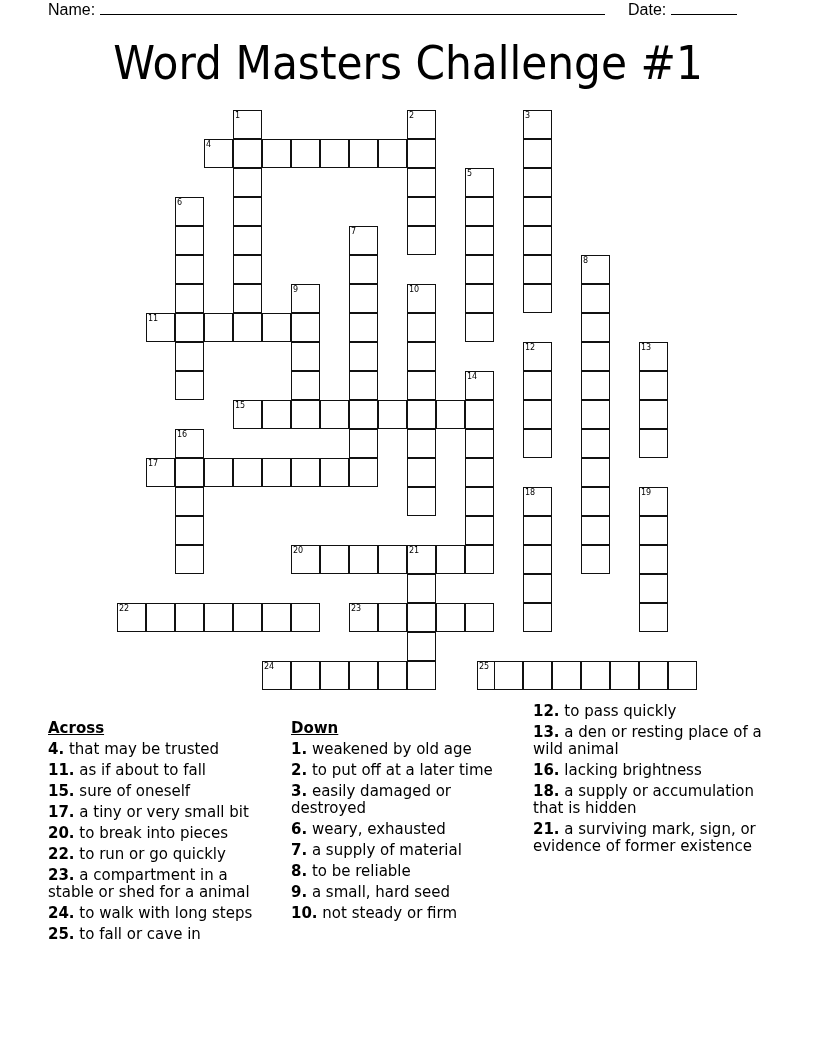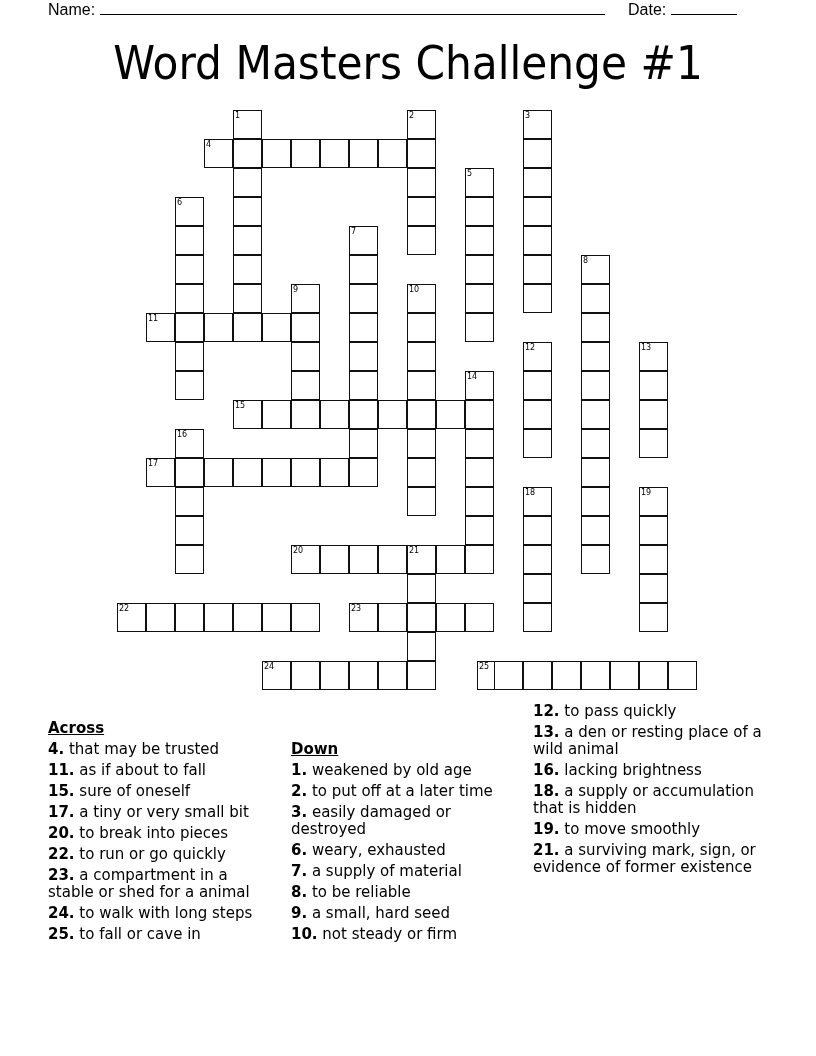--- a/index.html
+++ b/index.html
@@ -11,21 +11,21 @@
   .date-line { display: inline-block; width: 66px; border-bottom: 1px solid #000; height: 14px; margin-left: 5px; }
   .title { position: absolute; top: 32px; left: 0; width: 816px; text-align: center; font-family: "DejaVu Sans", sans-serif; font-size: 46px; line-height: 62px; letter-spacing: 0px; transform: scaleX(0.92); transform-origin: center; }
   #grid { position: absolute; left: 0; top: 0; width: 816px; height: 700px; }
   .cell { position: absolute; width: 29px; height: 29px; box-sizing: border-box; border: 1.5px solid #111; background: #fff; }
   .cell .num { position: absolute; top: 0px; left: 1px; font-family: "DejaVu Sans", sans-serif; font-size: 8px; line-height: 9px; }
   .clues { position: absolute; top: 720px; font-family: "DejaVu Sans", sans-serif; font-size: 15px; line-height: 17px; }
   .clues h3 { margin: 0 0 4px 0; font-size: 15px; font-weight: bold; text-decoration: underline; line-height: 17px; }
   .clue { margin: 0 0 4px 0; }
   .clue b { font-weight: bold; }
   .col-across { left: 48px; width: 230px; }
-  .col-down1 { left: 291px; width: 235px; margin-top: 21px; }
+  .col-down1 { left: 291px; width: 235px; }
   .col-down2 { left: 533px; width: 240px; top: 703px; }
 </style>
 </head>
 <body>
 
 <div class="header-line">
   <span class="lbl">Name:</span><span class="name-line"></span>
 </div>
 <div class="date-wrap">
   <span class="lbl">Date:</span><span class="date-line"></span>
@@ -264,16 +264,15 @@
       <div class="clue"><b>10.</b><span> not steady or firm</span></div>
     </div>
 </div>
 
 <div class="clues col-down2">
   <div id="down-list-2">
       <div class="clue"><b>12.</b><span> to pass quickly</span></div>
       <div class="clue"><b>13.</b><span> a den or resting place of a wild animal</span></div>
       <div class="clue"><b>16.</b><span> lacking brightness</span></div>
       <div class="clue"><b>18.</b><span> a supply or accumulation that is hidden</span></div>
-      <div class="clue"><b>19.</b><span> to move smoothly</span></div>
       <div class="clue"><b>21.</b><span> a surviving mark, sign, or evidence of former existence</span></div>
     </div>
 </div>
 
 </body></html>

